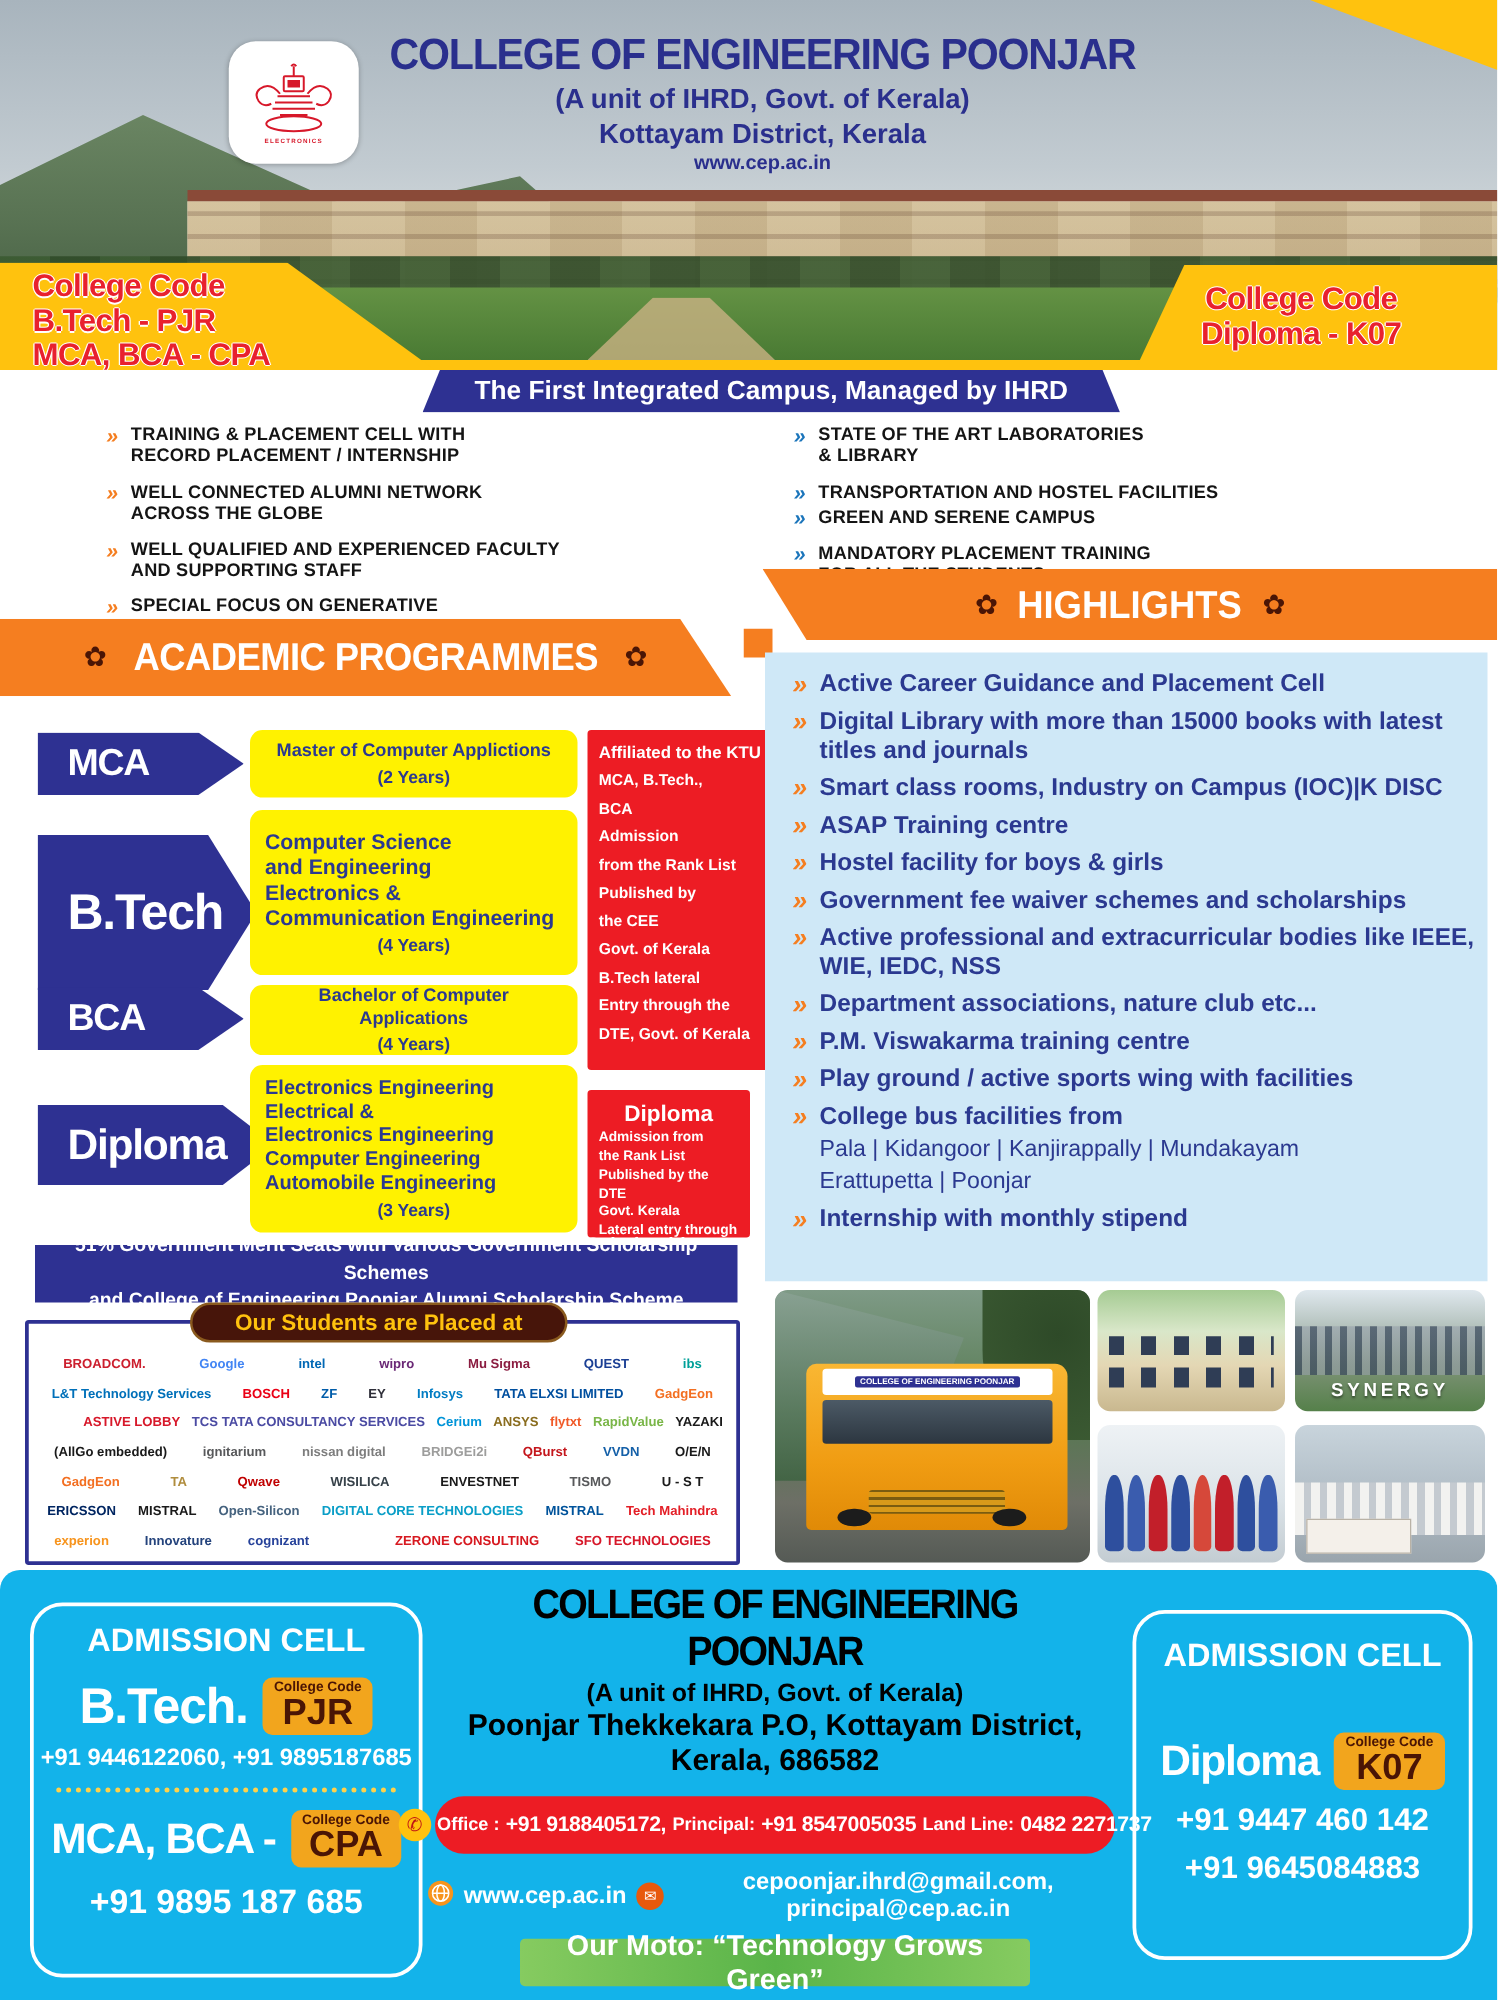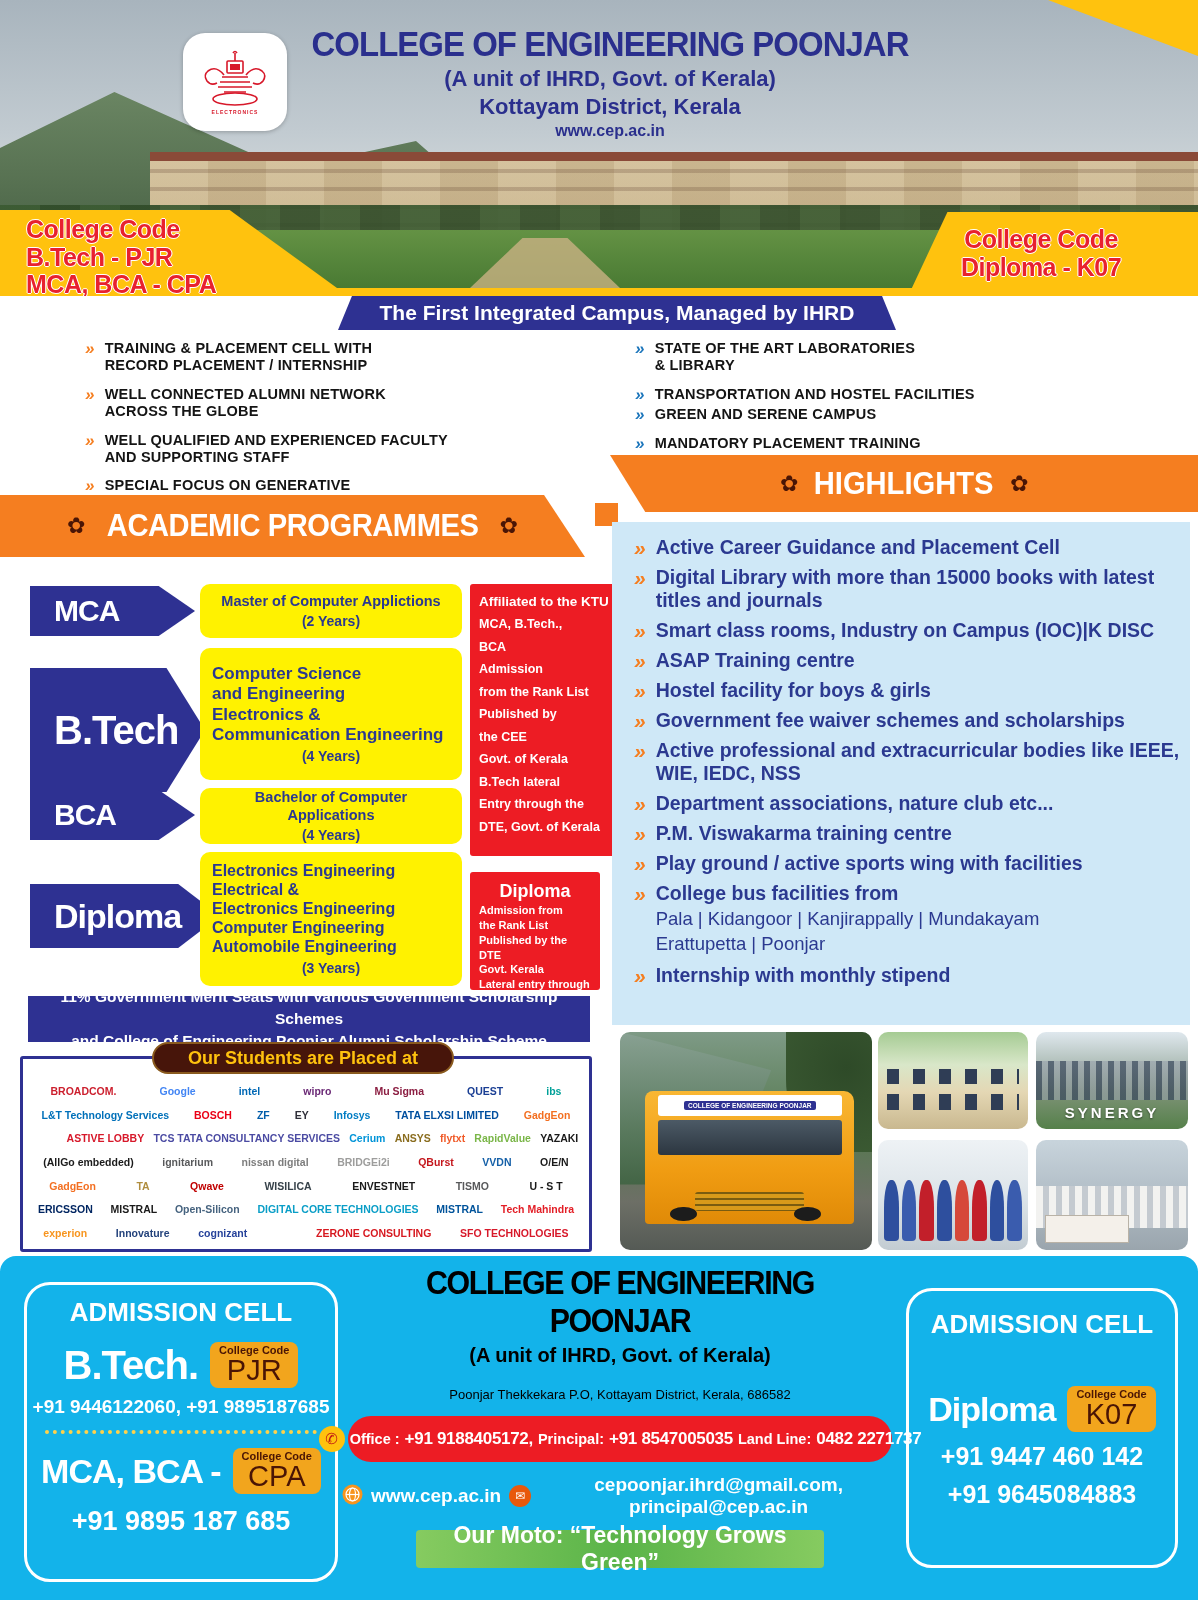--- a/index.html
+++ b/index.html
@@ -110,29 +110,29 @@
   .footer{position:absolute;left:0;top:1256px;width:1198px;height:344px;background:#13b3ea;border-radius:16px 16px 0 0;}
   .adm-box{position:absolute;border:3px solid #fff;border-radius:26px;color:#fff;text-align:center;}
   .ab-l{left:24px;top:26px;width:314px;height:300px;padding-top:12px;}
   .ab-r{left:906px;top:32px;width:272px;height:280px;padding-top:18px;}
   .adm-h{font-size:26px;font-weight:800;}
   .adm-row{display:flex;align-items:center;justify-content:center;gap:12px;margin-top:14px;}
   .big1{font-size:40px;font-weight:900;letter-spacing:-1px;}
   .big2{font-size:34px;font-weight:900;letter-spacing:-1px;}
   .badge{background:#f2a51d;border-radius:8px;padding:3px 9px;color:#4a1505;line-height:1;}
   .badge .bl{font-size:11px;font-weight:800;}
-  .badge .bc{font-size:29px;font-weight:400;}
+  .badge .bc{font-size:29px;font-weight:700;}
   .ph-line{font-size:19px;font-weight:800;margin-top:8px;}
   .ph-big{font-size:27px;font-weight:900;margin-top:12px;}
   .dots{border-top:4px dotted #ffd24a;margin:12px 18px 0 18px;}
   .ab-r .ph-big{font-size:25px;margin-top:6px;line-height:1.5;}
   .ftr-center{position:absolute;left:342px;top:8px;width:556px;text-align:center;color:#000;}
   .ftr-title{font-size:33px;font-weight:900;letter-spacing:-1.5px;transform:scaleX(.92);transform-origin:center;}
   .ftr-unit{font-size:20px;font-weight:800;margin-top:4px;}
-  .ftr-addr{font-size:13px;font-weight:400;margin-top:20px;}
+  .ftr-addr{font-size:24px;font-weight:700;margin-top:0;}
   .contact-pill{margin:14px auto 0 auto;width:544px;height:46px;background:#ed1c24;border-radius:24px;display:flex;align-items:center;justify-content:center;gap:5px;color:#fff;padding:0 10px;}
   .picon{width:26px;height:26px;border-radius:50%;background:#ffc20e;color:#c01515;display:flex;align-items:center;justify-content:center;font-size:15px;flex:none;}
   .cl{font-size:14.5px;font-weight:700;white-space:nowrap;}
   .cn{font-size:17px;font-weight:900;white-space:nowrap;letter-spacing:-.3px;}
   .links-row{margin-top:12px;display:flex;align-items:center;justify-content:center;gap:8px;color:#fff;}
   .link-t{font-size:19px;font-weight:800;}
   .gicon{flex:none;}
   .micon{width:22px;height:22px;border-radius:50%;background:#e8590c;color:#fff;display:flex;align-items:center;justify-content:center;font-size:12px;flex:none;}
   .moto{margin:12px auto 0 auto;width:408px;height:38px;background:linear-gradient(90deg,#86cb60,#5ab449,#86cb60);border-radius:4px;display:flex;align-items:center;justify-content:center;color:#fff;font-size:23px;font-weight:800;}
 </style>
@@ -284,21 +284,21 @@
   <div class="rbox rb2">
     <div class="rt">Diploma</div>
     <div class="rbdy pre">Admission from
 the Rank List
 Published by the DTE
 Govt. Kerala
 Lateral entry through the
 DTE, Govt. of Kerala</div>
   </div>
 
-  <div class="merit pre">11% Government Merit Seats with Various Government Scholarship Schemes
+  <div class="merit pre">51% Government Merit Seats with Various Government Scholarship Schemes
 and College of Engineering Poonjar Alumni Scholarship Scheme</div>
 
   <div class="hl-band">
     <span class="flour">✿</span>
     <span class="squeeze">HIGHLIGHTS</span>
     <span class="flour flip">✿</span>
   </div>
   <div class="hl-panel">
     <div class="hl">
         <span class="arr o">»</span>

